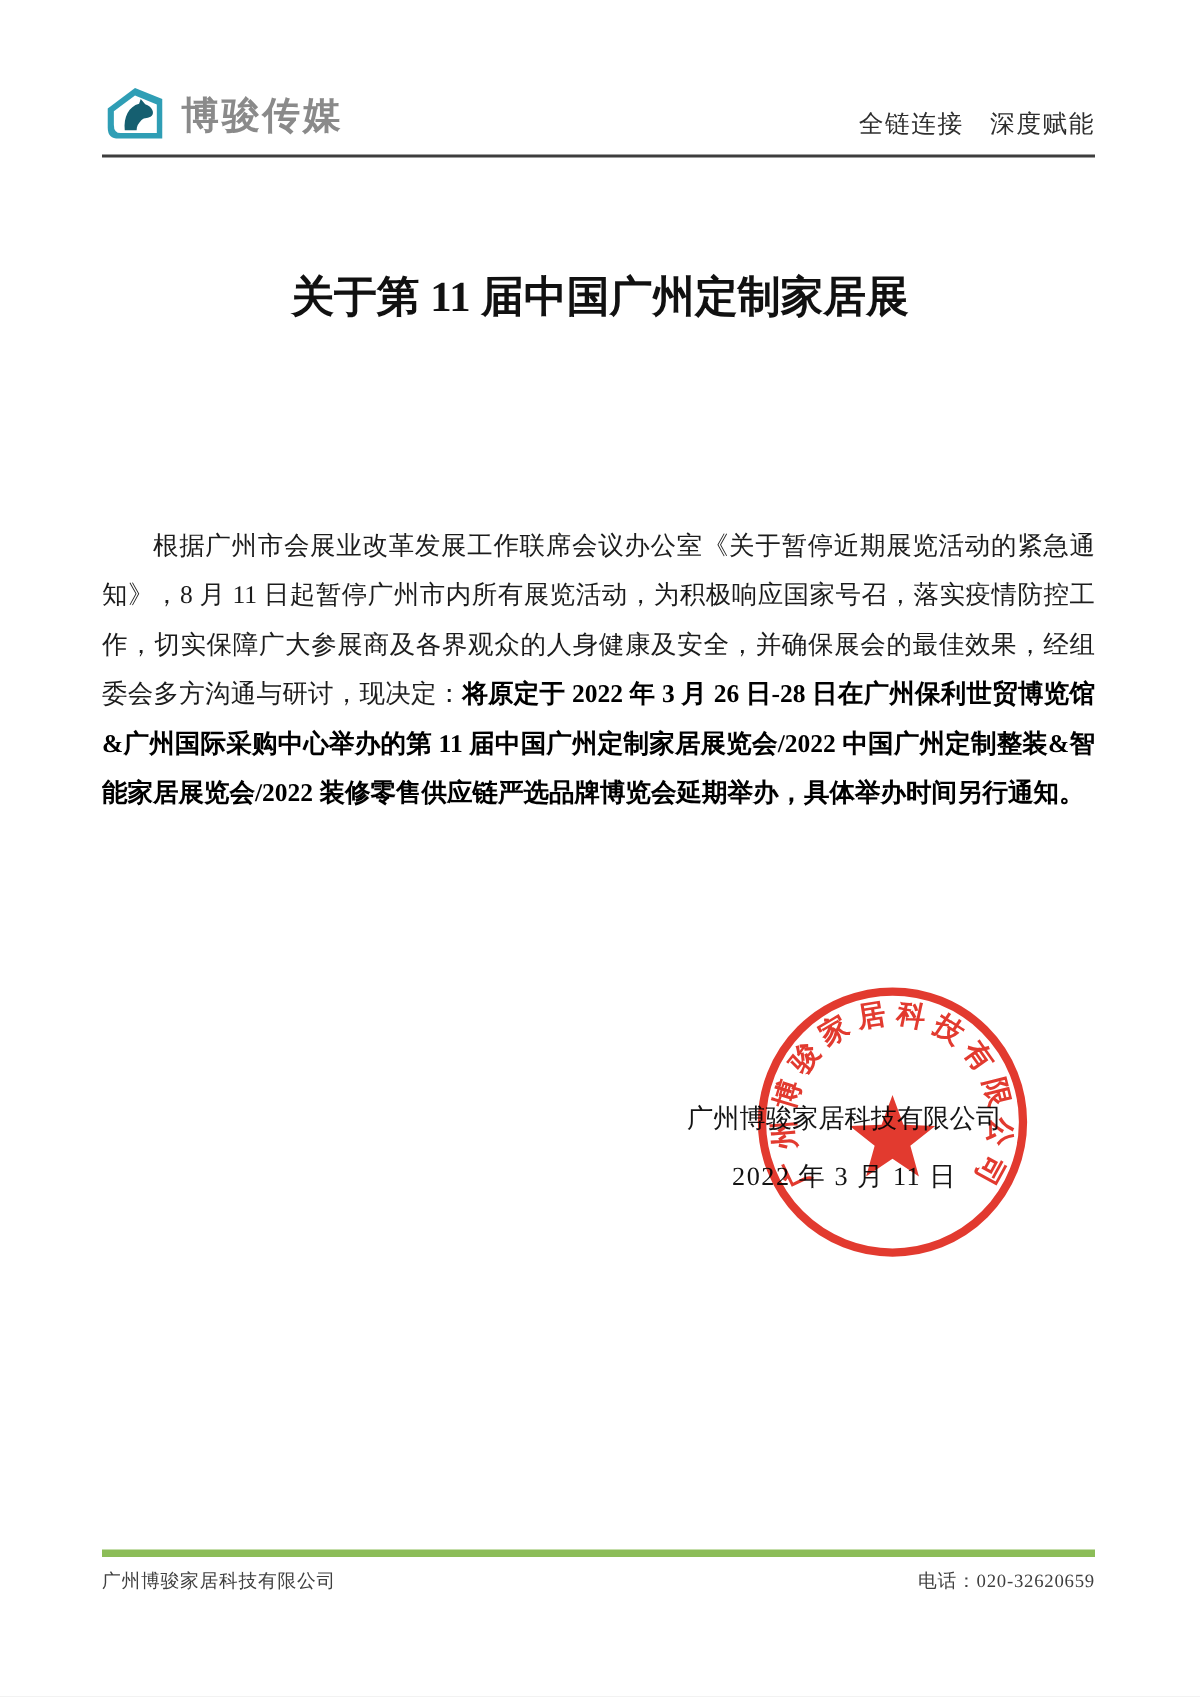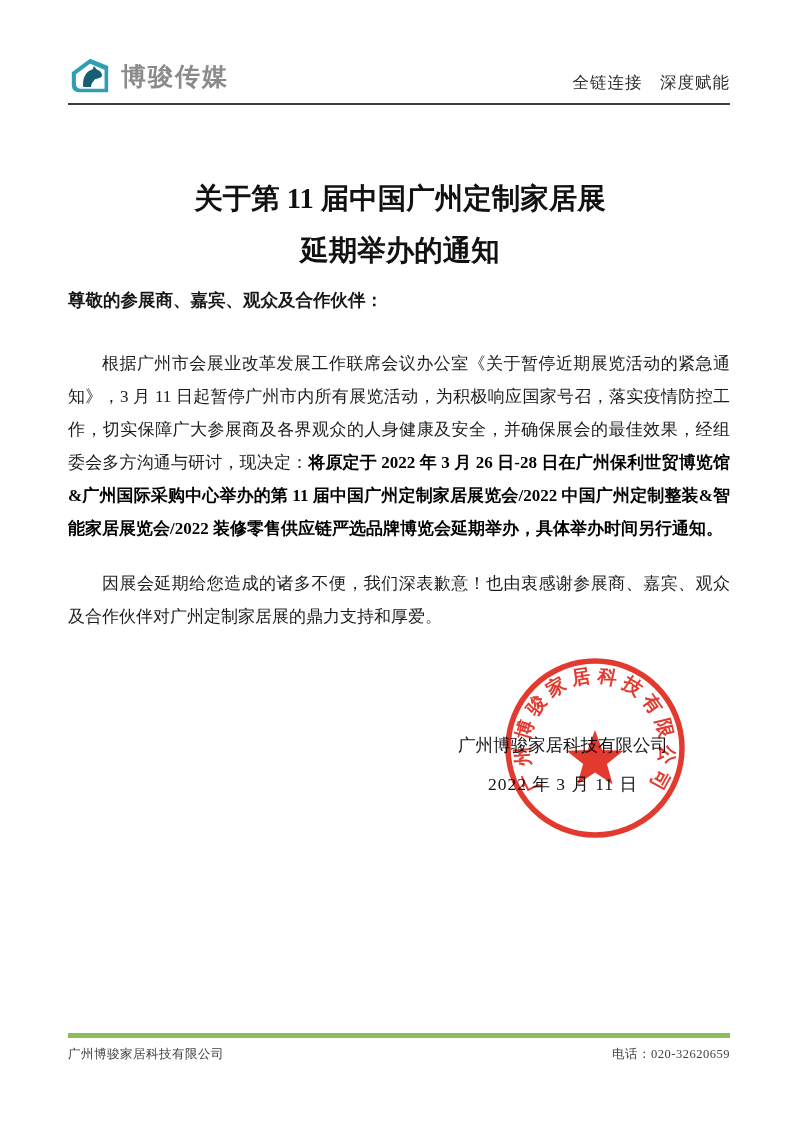--- a/index.html
+++ b/index.html
@@ -71,28 +71,25 @@
         <path d="M16.5 34 C15.5 24 19.5 16.5 27 14.5 L28.2 11 L31.5 14.8 C36.5 16.5 38.5 21 36.3 23.2 C34 25.4 30.8 24.2 28.8 26.4 C26.2 29.2 25.2 31 25.2 34 Z" fill="#155f70"></path>
       </svg>
       <span class="logo-word">博骏传媒</span>
     </div>
     <div class="tagline">全链连接　深度赋能</div>
   </div>
   <div class="header-rule"></div>
 
   <h1 class="title">
     <span>关于第 11 届中国广州定制家居展</span><br>
-    <span>延期举办的通知</span>
   </h1>
 
-  <p class="salutation">尊敬的参展商、嘉宾、观众及合作伙伴：</p>
 
   <div class="body-text">
-    <p><span>根据广州市会展业改革发展工作联席会议办公室《关于暂停近期展览活动的紧急通知》，3 月 11 日起暂停广州市内所有展览活动，为积极响应国家号召，落实疫情防控工作，切实保障广大参展商及各界观众的人身健康及安全，并确保展会的最佳效果，经组委会多方沟通与研讨，现决定：</span><b>将原定于 2022 年 3 月 26 日-28 日在广州保利世贸博览馆&amp;广州国际采购中心举办的第 11 届中国广州定制家居展览会/2022 中国广州定制整装&amp;智能家居展览会/2022 装修零售供应链严选品牌博览会延期举办，具体举办时间另行通知。</b></p>
-    <p>因展会延期给您造成的诸多不便，我们深表歉意！也由衷感谢参展商、嘉宾、观众及合作伙伴对广州定制家居展的鼎力支持和厚爱。</p>
+    <p><span>根据广州市会展业改革发展工作联席会议办公室《关于暂停近期展览活动的紧急通知》，8 月 11 日起暂停广州市内所有展览活动，为积极响应国家号召，落实疫情防控工作，切实保障广大参展商及各界观众的人身健康及安全，并确保展会的最佳效果，经组委会多方沟通与研讨，现决定：</span><b>将原定于 2022 年 3 月 26 日-28 日在广州保利世贸博览馆&amp;广州国际采购中心举办的第 11 届中国广州定制家居展览会/2022 中国广州定制整装&amp;智能家居展览会/2022 装修零售供应链严选品牌博览会延期举办，具体举办时间另行通知。</b></p>
   </div>
 
   <div class="signature">
     <div class="sig-company">广州博骏家居科技有限公司</div>
     <div class="sig-date">2022 年 3 月 11 日</div>
   </div>
 
   <svg class="stamp" viewBox="0 0 190 190">
     <circle cx="95" cy="95" r="87" fill="none" stroke="#df2418" stroke-width="5.5"></circle>
     <path id="sealArc" d="M 43 135.7 A 66 66 0 1 1 147 135.7" fill="none"></path>

